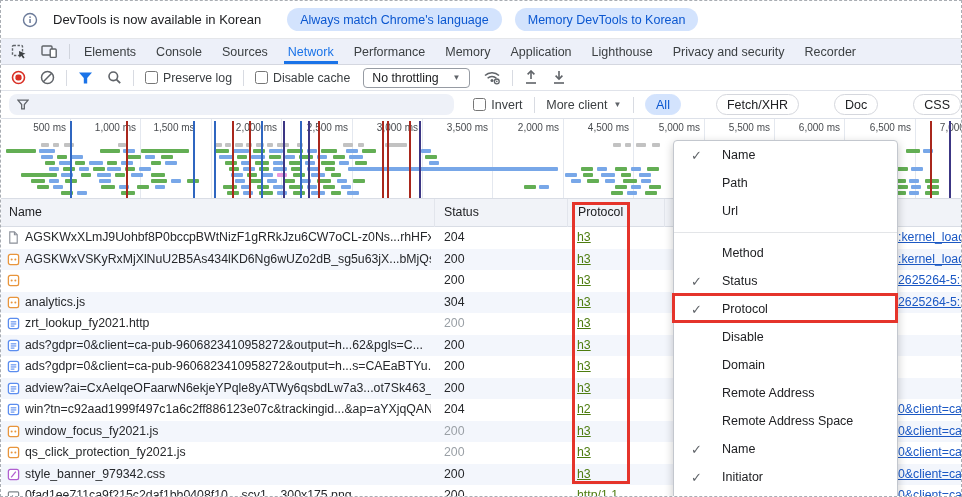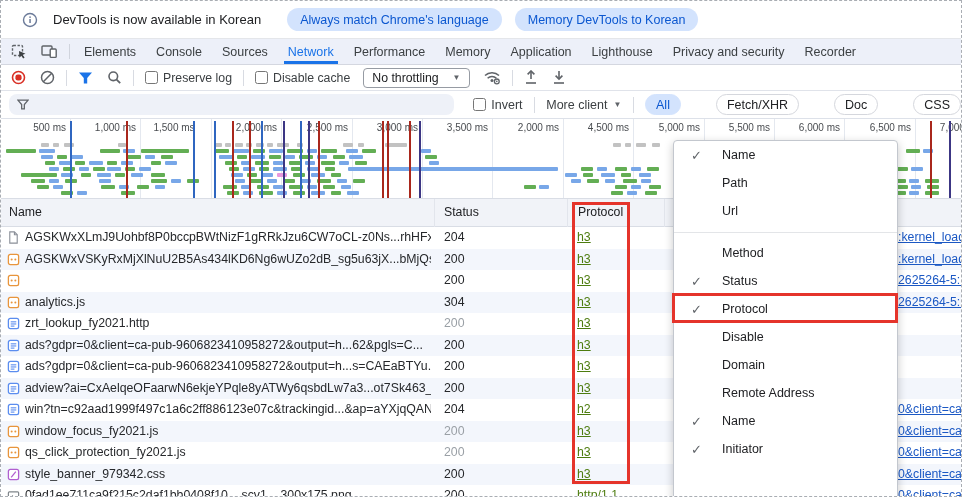--- a/index.html
+++ b/index.html
@@ -666,20 +666,24 @@
       </div>
       <div class="mi">
         <span class="check"></span>
         <span class="lbl">Domain</span>
       </div>
       <div class="mi">
         <span class="check"></span>
         <span class="lbl">Remote Address</span>
       </div>
       <div class="mi">
+        <span class="check"></span>
+        <span class="lbl">Remote Address Space</span>
+      </div>
+      <div class="mi">
         <span class="check">✓</span>
         <span class="lbl">Name</span>
       </div>
       <div class="mi">
         <span class="check">✓</span>
         <span class="lbl">Initiator</span>
       </div>
     </div>
 
   <div class="menu-highlight"></div>

